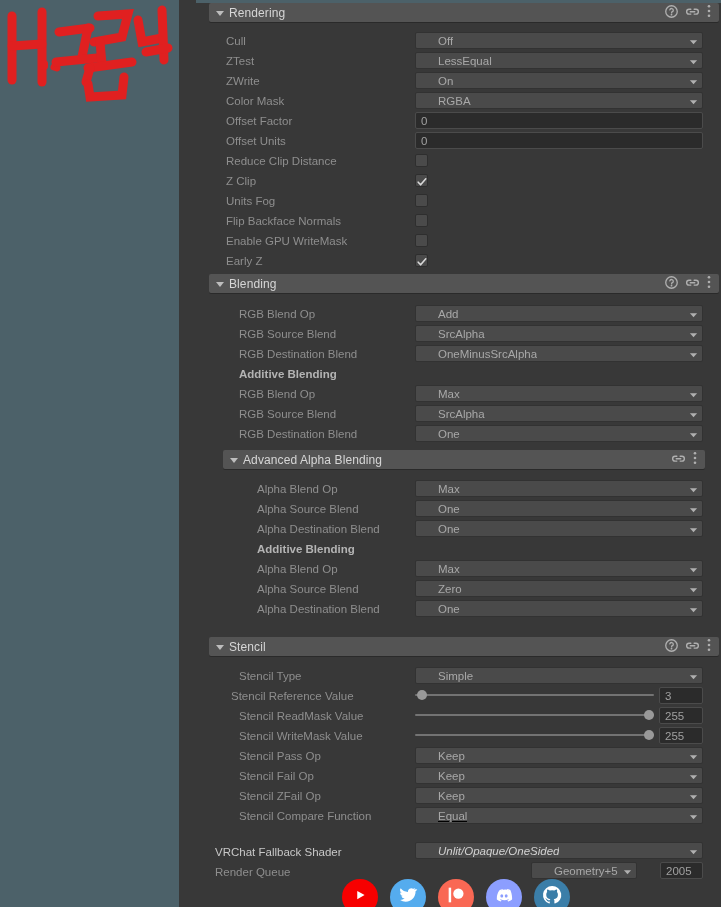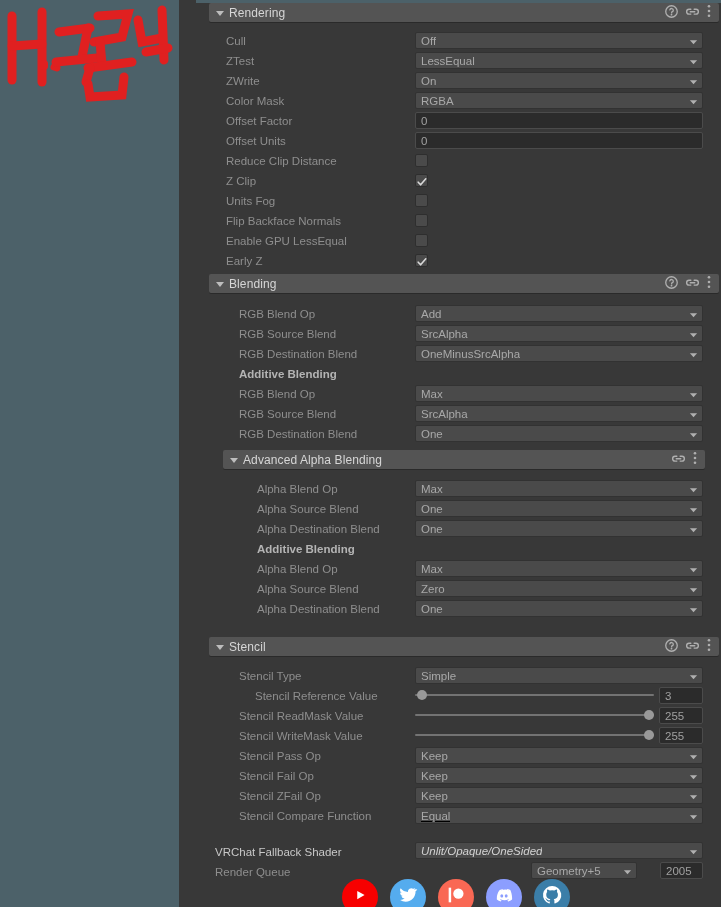--- a/index.html
+++ b/index.html
@@ -69,21 +69,21 @@
     position: absolute;
     height: 17px;
     background: #4a4a4a;
     border: 1px solid #323232;
     border-radius: 2px;
     display: flex; align-items: center;
     box-sizing: border-box;
   }
   .dd .val {
     font-size: 11.5px; color: #a8a8a8;
-    padding-left: 5px; white-space: nowrap; overflow: hidden;
+    padding-left: 22px; white-space: nowrap; overflow: hidden;
   }
   .dd .val.bright { color: #d2d2d2; }
   .dd .caret { margin-left: auto; margin-right: 4px; }
 
   
   .tf {
     position: absolute; height: 17px;
     background: #2b2b2b;
     border: 1px solid #4b4b4b;
     border-radius: 2px;
@@ -224,21 +224,21 @@
         <div class="lbl" style="left:47px; top:172px;">Z Clip</div>
         <div class="cb" style="left:236px; top:174px;">
           <span class="chk"><svg width="12" height="12" viewBox="0 0 12 12">
               <path d="M2.2 6.2 L4.6 8.8 L9.8 2.8" fill="none" stroke="#d8d8d8" stroke-width="1.6" stroke-linecap="round" stroke-linejoin="round"></path>
             </svg></span>
         </div>
         <div class="lbl" style="left:47px; top:192px;">Units Fog</div>
         <div class="cb" style="left:236px; top:194px;"></div>
         <div class="lbl" style="left:47px; top:212px;">Flip Backface Normals</div>
         <div class="cb" style="left:236px; top:214px;"></div>
-        <div class="lbl" style="left:47px; top:232px;">Enable GPU LessEqual</div>
+        <div class="lbl" style="left:47px; top:232px;">Enable GPU WriteMask</div>
         <div class="cb" style="left:236px; top:234px;"></div>
         <div class="lbl" style="left:47px; top:252px;">Early Z</div>
         <div class="cb" style="left:236px; top:254px;">
           <span class="chk"><svg width="12" height="12" viewBox="0 0 12 12">
               <path d="M2.2 6.2 L4.6 8.8 L9.8 2.8" fill="none" stroke="#d8d8d8" stroke-width="1.6" stroke-linecap="round" stroke-linejoin="round"></path>
             </svg></span>
         </div>
         <div class="foldout" style="left:30px; top:274px; right:2px;">
           <span class="tri">
             <svg width="10" height="10" viewBox="0 0 10 10">
@@ -395,21 +395,21 @@
               </svg></span>
           </span>
         </div>
         <div class="lbl" style="left:60px; top:667px;">Stencil Type</div>
         <div class="dd" style="left:236px; right:18px; top:667px;">
           <span class="val">Simple</span>
           <span class="caret"><svg width="9" height="9" viewBox="0 0 10 10">
               <path d="M1 3.5 L9 3.5 L5 8 Z" fill="#b0b0b0"></path>
             </svg></span>
         </div>
-        <div class="lbl" style="left:76px; top:687px;">Stencil Reference Value</div>
+        <div class="lbl" style="left:52px; top:687px;">Stencil Reference Value</div>
         <div class="sl" style="left:236px; right:67px; top:687px;">
           <span class="track"></span>
           <span class="knob" style="left:calc(1% - 0.1px);"></span>
         </div>
         <div class="tf" style="right:18px; width:44px; top:687px;">
           <span>3</span>
         </div>
         <div class="lbl" style="left:60px; top:707px;">Stencil ReadMask Value</div>
         <div class="sl" style="left:236px; right:67px; top:707px;">
           <span class="track"></span>

